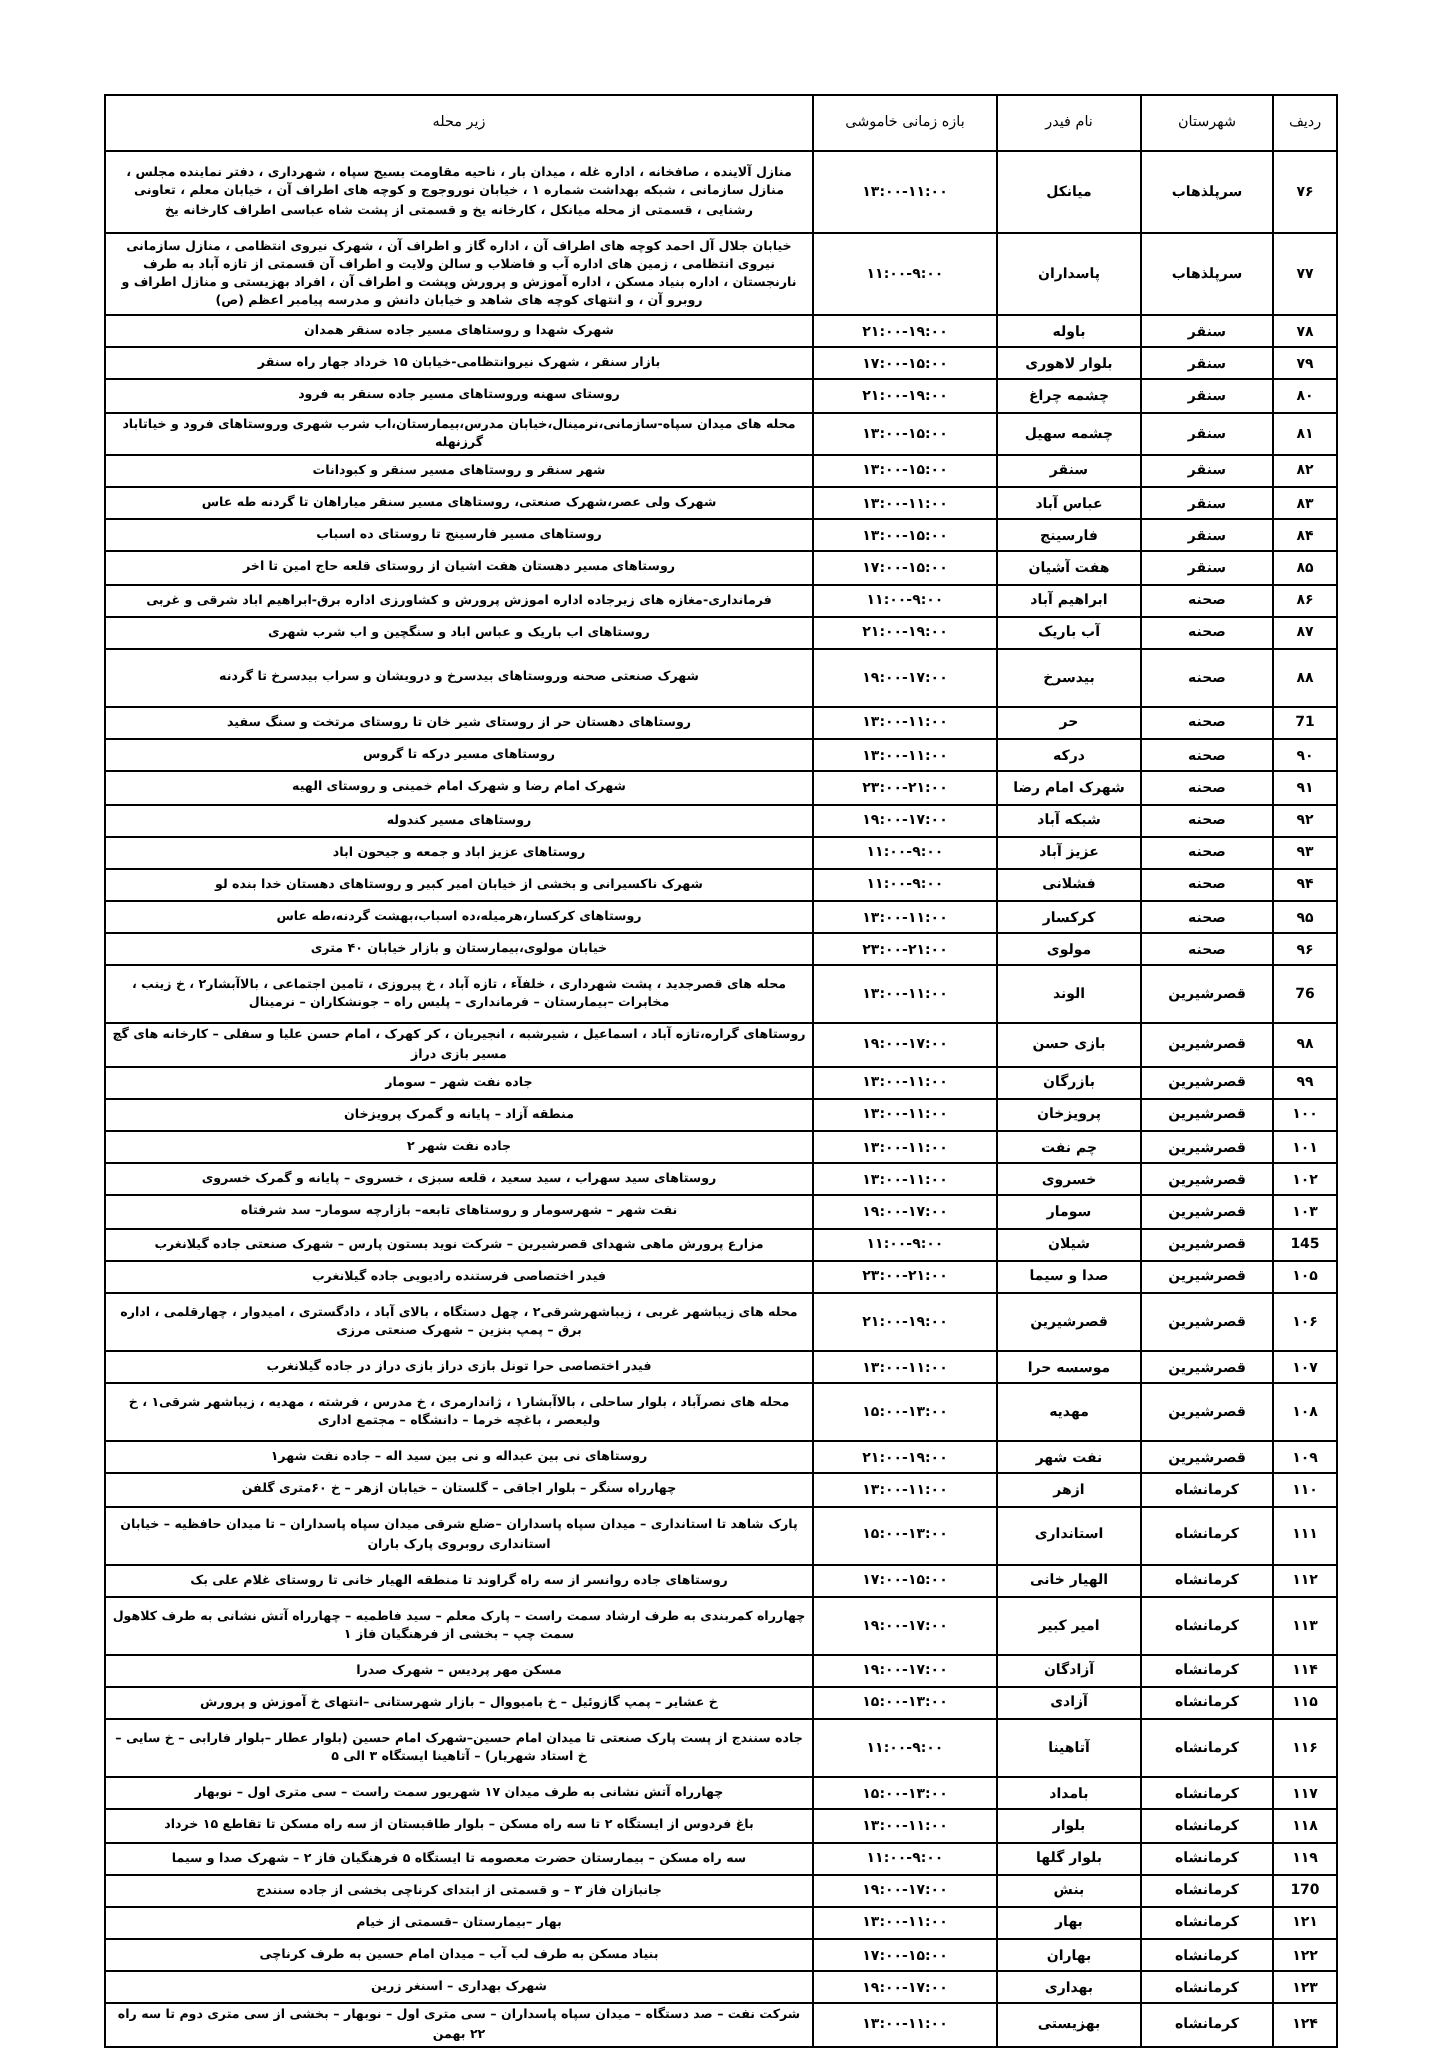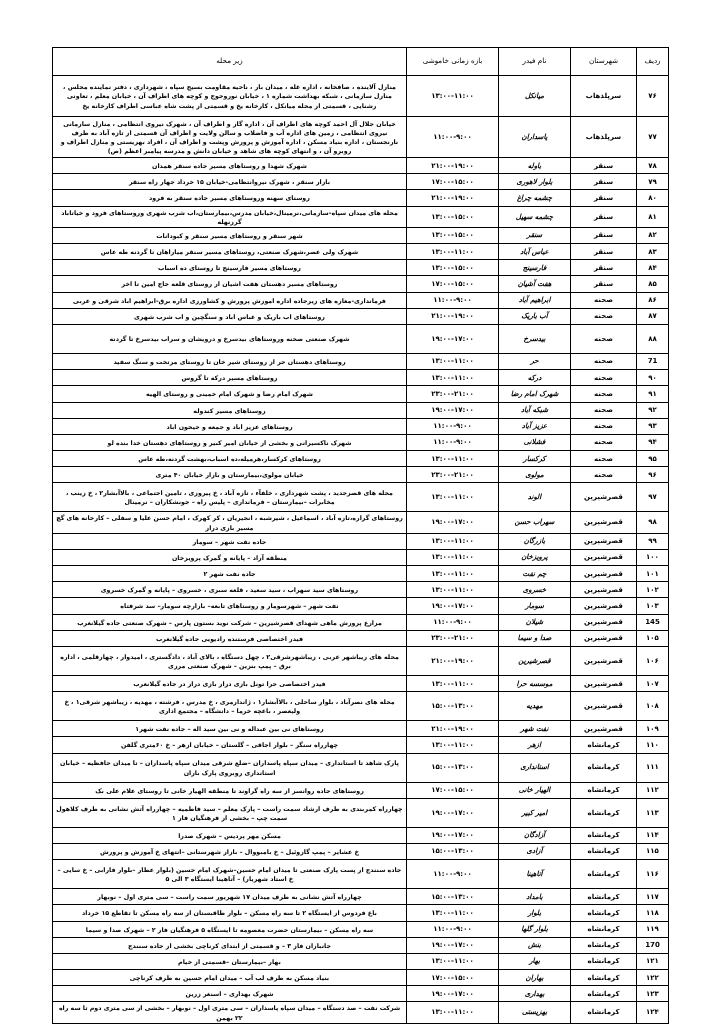--- a/index.html
+++ b/index.html
@@ -41,21 +41,21 @@
   }
   
   col.c-radif{width:32px;}
   col.c-county{width:66px;}
   col.c-feeder{width:72px;}
   col.c-time{width:92px;}
   col.c-area{width:354px;}
 
   td.radif{font-size:7px;font-weight:bold;}
   td.county{font-size:7px;font-weight:bold;}
-  td.feeder{font-size:7px;font-weight:bold;font-style:italic;}
+  td.feeder{font-size:7px;font-weight:bold;}
   td.time{font-size:7px;font-weight:bold;letter-spacing:-0.1px;}
   td.area{
     font-size:6.3px;
     font-weight:bold;
     text-align:center;
     padding:2px 4px;
     line-height:1.72;
   }
   tr.r1 td{height:13.2px;}
   tr.r2 td{height:26px;}
@@ -224,30 +224,30 @@
           <td class="area">روستاهای کرکسار،هرمیله،ده اسباب،بهشت گردنه،طه عاس</td>
         </tr>
         <tr class="r1">
           <td class="radif">۹۶</td>
           <td class="county">صحنه</td>
           <td class="feeder">مولوی</td>
           <td class="time">۲۳:۰۰-۲۱:۰۰</td>
           <td class="area">خیابان مولوی،بیمارستان و بازار خیابان ۴۰ متری</td>
         </tr>
         <tr class="r2">
-          <td class="radif">۹۷</td>
+          <td class="radif">76</td>
           <td class="county">قصرشیرین</td>
           <td class="feeder">الوند</td>
           <td class="time">۱۳:۰۰-۱۱:۰۰</td>
           <td class="area">محله های قصرجدید ، پشت شهرداری ، خلفآء ، تازه آباد ، خ پیروزی ، تامین اجتماعی ، بالاآبشار۲ ، خ زینب ، مخابرات  –بیمارستان – فرمانداری – پلیس راه – جونشکاران – نرمینال</td>
         </tr>
         <tr class="r1">
           <td class="radif">۹۸</td>
           <td class="county">قصرشیرین</td>
-          <td class="feeder">سهراب حسن</td>
+          <td class="feeder">بازی حسن</td>
           <td class="time">۱۹:۰۰-۱۷:۰۰</td>
           <td class="area">روستاهای گراره،تازه آباد ، اسماعیل ، شیرشبه ، انجیریان ، کر کهرک ، امام حسن علیا و سفلی – کارخانه های گچ مسیر بازی دراز</td>
         </tr>
         <tr class="r1">
           <td class="radif">۹۹</td>
           <td class="county">قصرشیرین</td>
           <td class="feeder">بازرگان</td>
           <td class="time">۱۳:۰۰-۱۱:۰۰</td>
           <td class="area">جاده نفت شهر – سومار</td>
         </tr>

